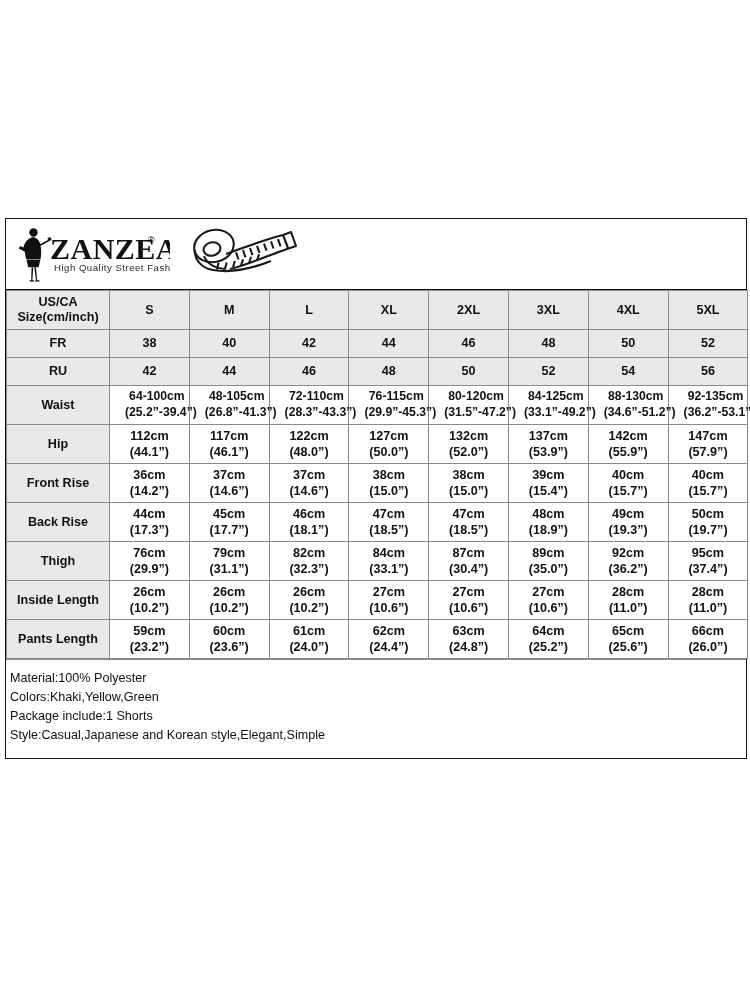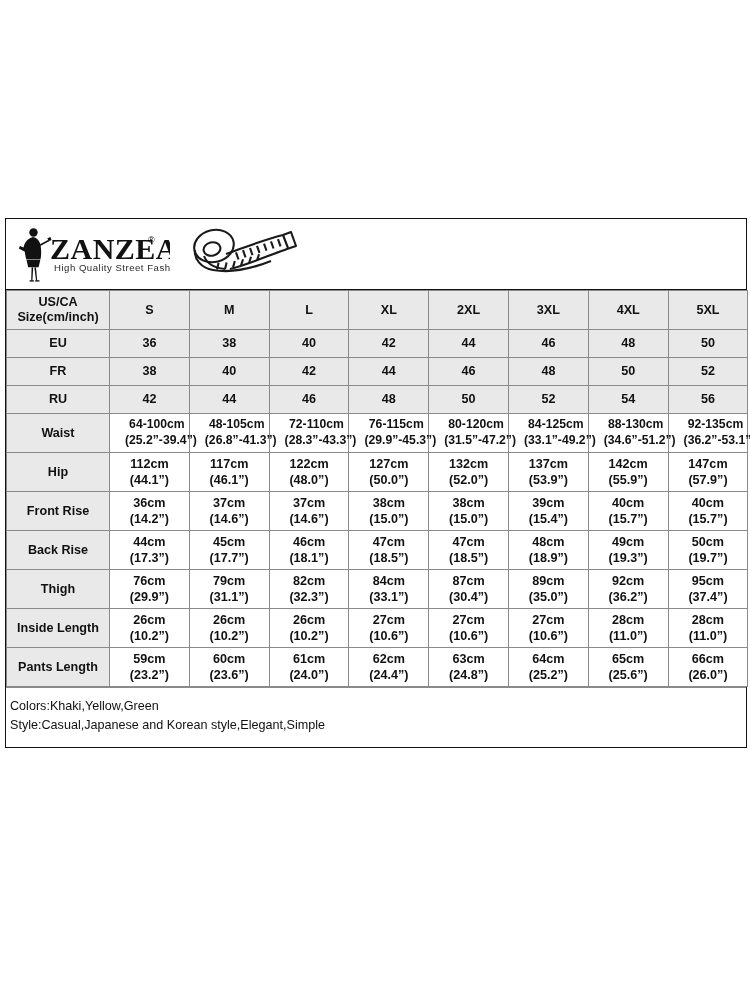--- a/index.html
+++ b/index.html
@@ -191,31 +191,20 @@
           <td>S</td>
           <td>M</td>
           <td>L</td>
           <td>XL</td>
           <td>2XL</td>
           <td>3XL</td>
           <td>4XL</td>
           <td>5XL</td>
         </tr>
         <tr class="r-num">
-          <td class="rowhead">EU</td>
-          <td>36</td>
-          <td>38</td>
-          <td>40</td>
-          <td>42</td>
-          <td>44</td>
-          <td>46</td>
-          <td>48</td>
-          <td>50</td>
-        </tr>
-        <tr class="r-num">
           <td class="rowhead">FR</td>
           <td>38</td>
           <td>40</td>
           <td>42</td>
           <td>44</td>
           <td>46</td>
           <td>48</td>
           <td>50</td>
           <td>52</td>
         </tr>
@@ -472,17 +461,19 @@
           </td>
           <td>
             <span class="cm">66cm</span>
             <span class="inch">(26.0”)</span>
           </td>
         </tr>
       </tbody>
   </table>
 
   <div class="footer">
+    <div>Material:100% Polyester</div>
     <div>Colors:Khaki,Yellow,Green</div>
+    <div>Package include:1 Shorts</div>
     <div>Style:Casual,Japanese and Korean style,Elegant,Simple</div>
   </div>
 
 </div>
 
 </body></html>

